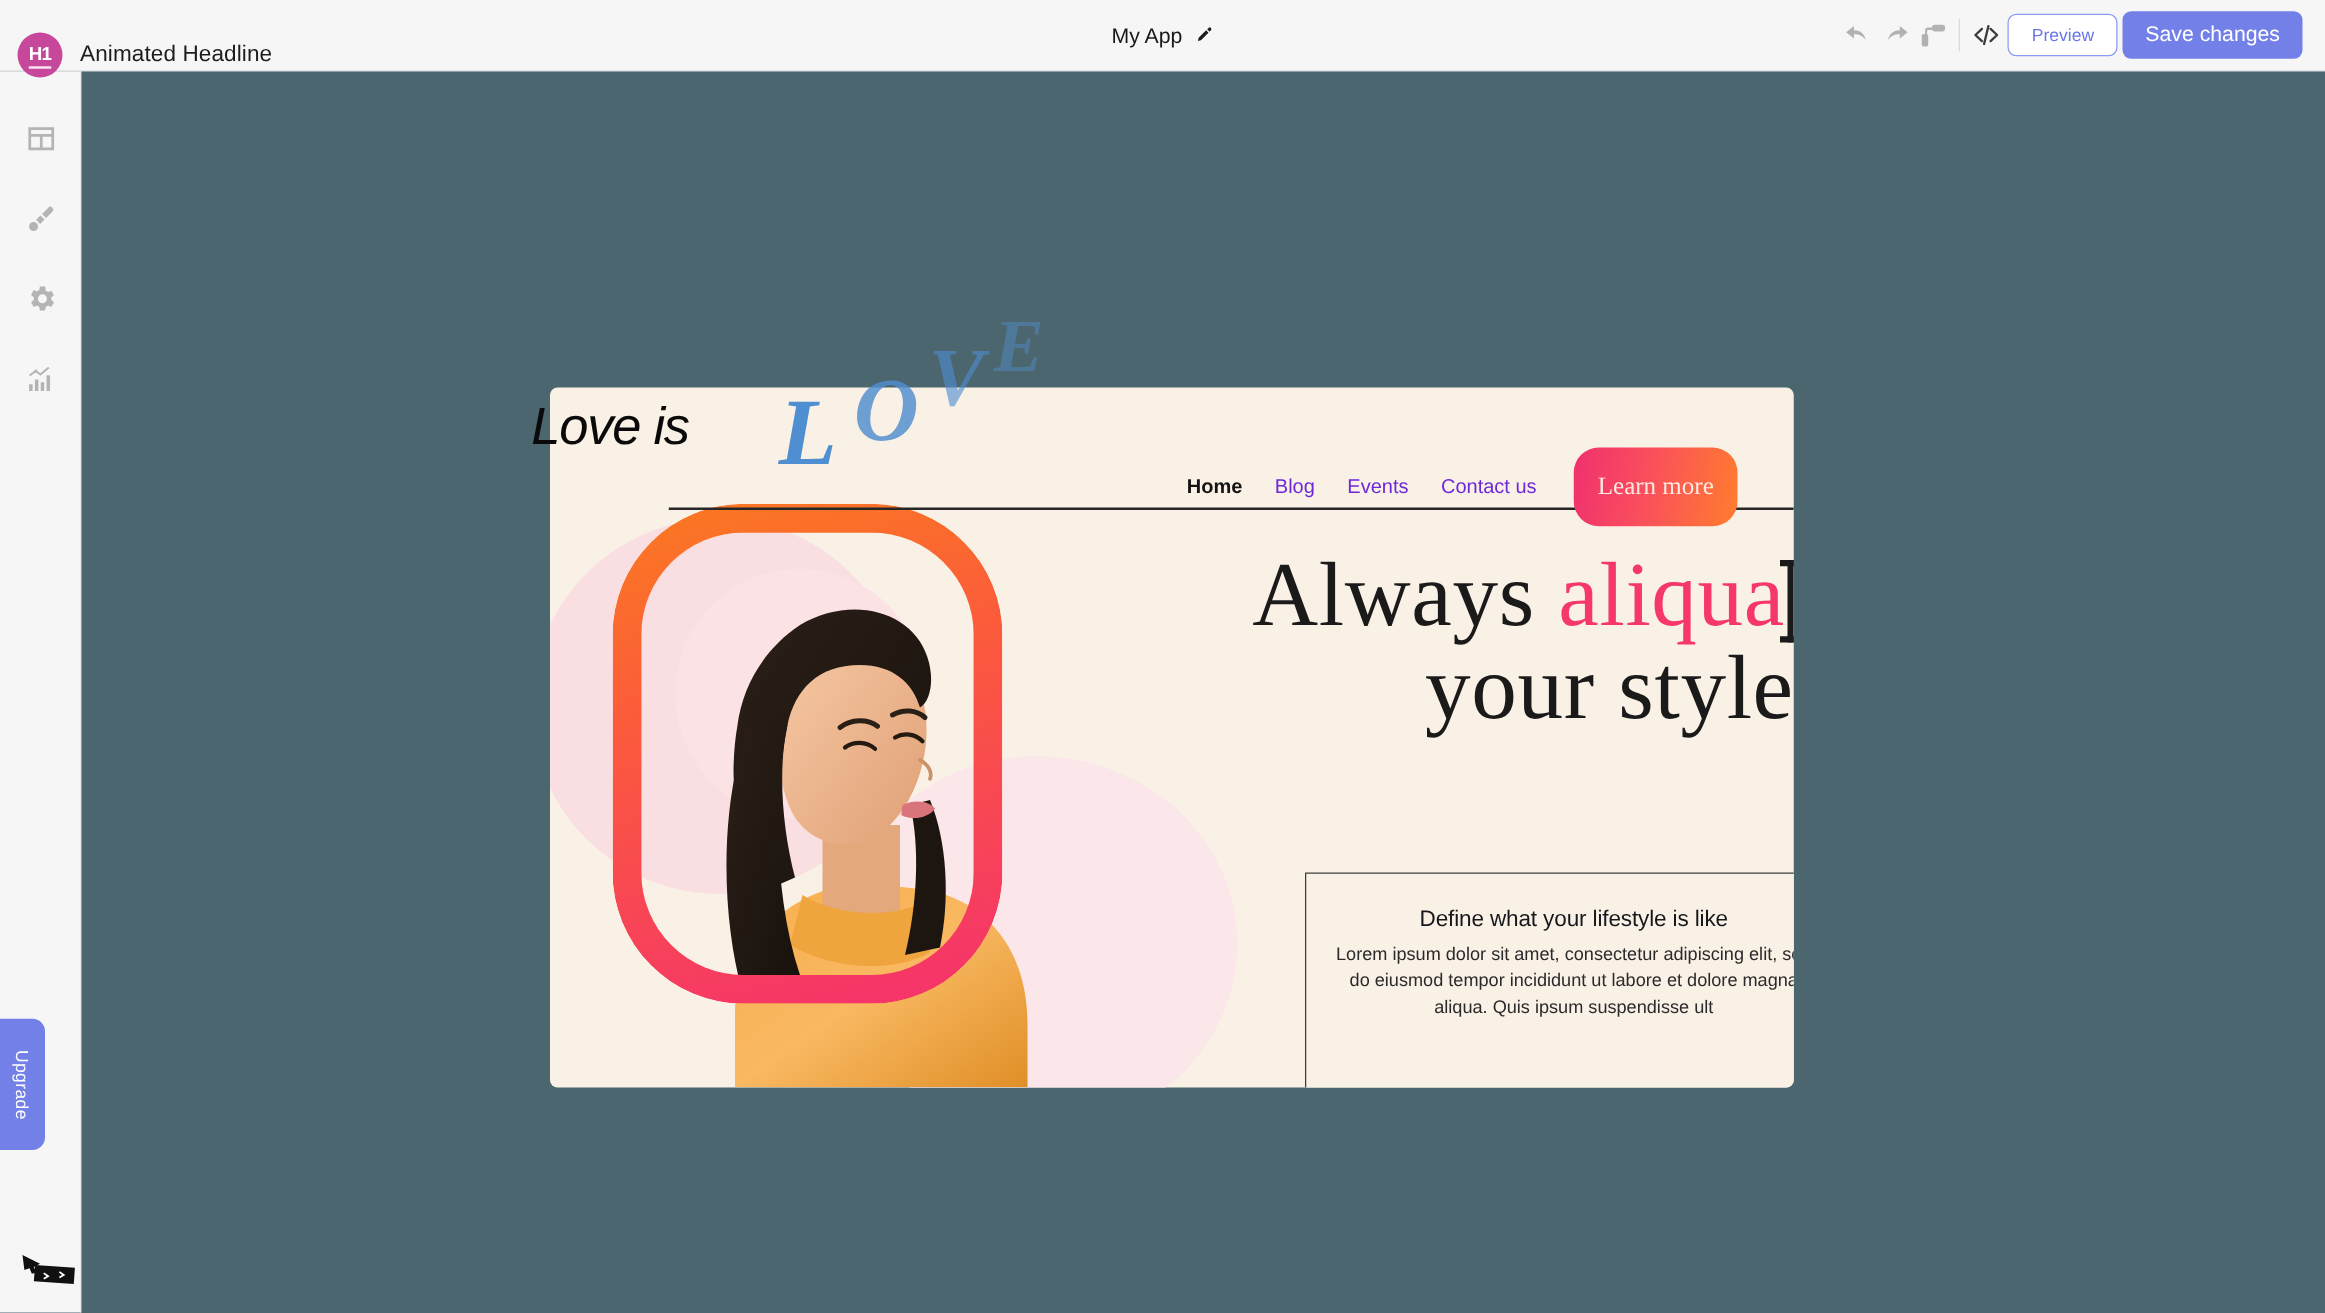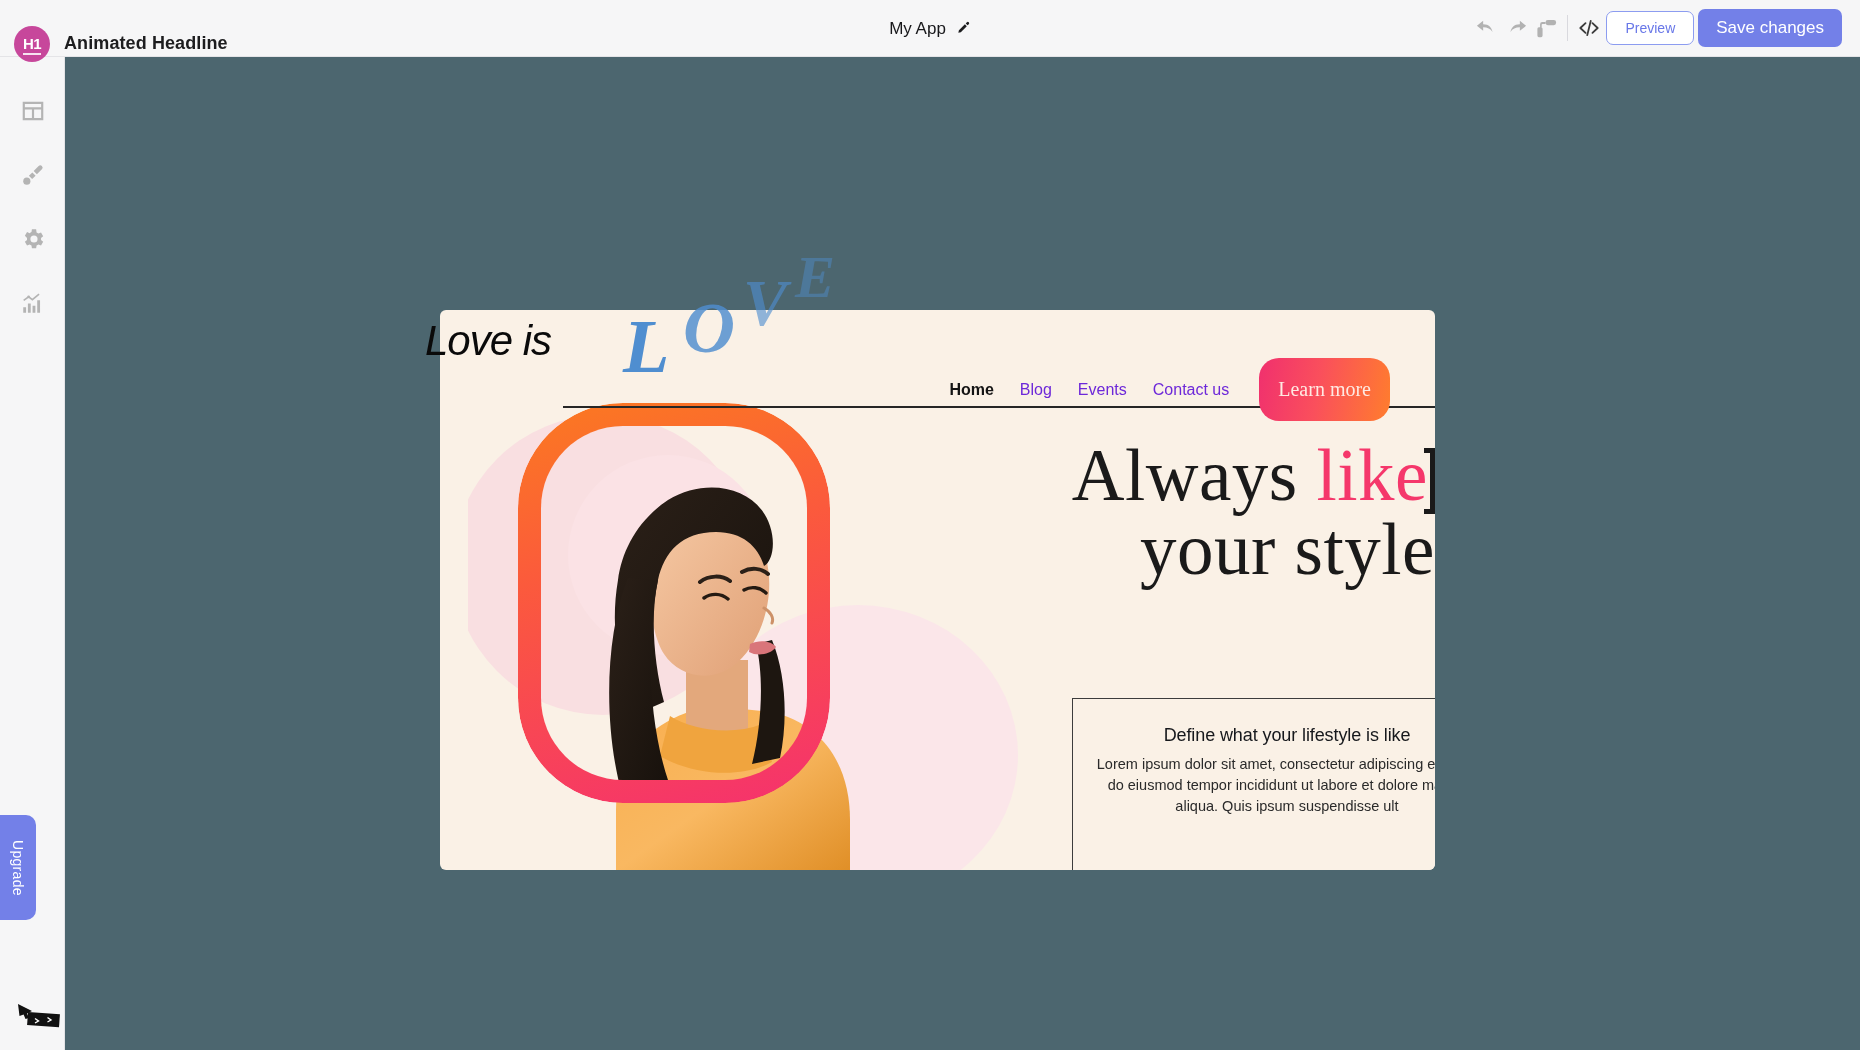--- a/index.html
+++ b/index.html
@@ -25,21 +25,21 @@
     background: #c7479b;
     display: flex; align-items: center; justify-content: center;
     color: #fff; font-size: 15px; font-weight: bold;
     letter-spacing: -0.5px;
     position: relative;
   }
   .logo-circle::after {
     content: ""; position: absolute; bottom: 7px; left: 9px;
     width: 18px; height: 1.5px; background: rgba(255,255,255,.85);
   }
-  .app-name { font-size: 18px; color: #1d1d1f; letter-spacing: .1px; font-weight: bold; }
+  .app-name { font-size: 18px; color: #1d1d1f; letter-spacing: .1px; }
 
   .center-title {
     position: absolute; left: 0; right: 0; top: 0; height: 57px;
     display: flex; align-items: center; justify-content: center;
     gap: 10px; pointer-events: none;
   }
   .center-title .t { font-size: 17px; color: #18181b; font-weight: 500; pointer-events: auto; }
   .pencil { width: 15px; height: 15px; pointer-events: auto; }
 
   .right-tools {
@@ -105,21 +105,20 @@
     position: absolute; left: 375px; top: 253px;
     width: 995px; height: 560px;
     background: #faf1e6;
     border-radius: 6px;
     overflow: visible;
   }
   .canvas-clip {
     position: absolute; inset: 0;
     border-radius: 6px;
     overflow: hidden;
-    margin-left: 28px;
   }
 
   
   .headline-wrap {
     position: absolute; left: -15px; top: -55px;
     width: 520px; height: 130px;
     z-index: 12;
   }
   .love-is {
     position: absolute; left: 0; top: 62px;
@@ -382,21 +381,21 @@
 
       <div class="nav">
         <a class="active">Home</a>
         <a>Blog</a>
         <a>Events</a>
         <a>Contact us</a>
         <a class="cta">Learn more</a>
       </div>
 
       <div class="hero-text">
-        <div class="hero-line"><span>Always </span><span class="pink">like</span><span class="caret"></span></div>
+        <div class="hero-line"><span>Always </span><span class="pink">aliqua</span><span class="caret"></span></div>
         <div class="hero-line">your style</div>
       </div>
 
       <div class="info-card">
         <h3>Define what your lifestyle is like</h3>
         <p>Lorem ipsum dolor sit amet, consectetur adipiscing elit, sed do eiusmod tempor incididunt ut labore et dolore magna aliqua. Quis ipsum suspendisse ult</p>
       </div>
 
     </div>
 

